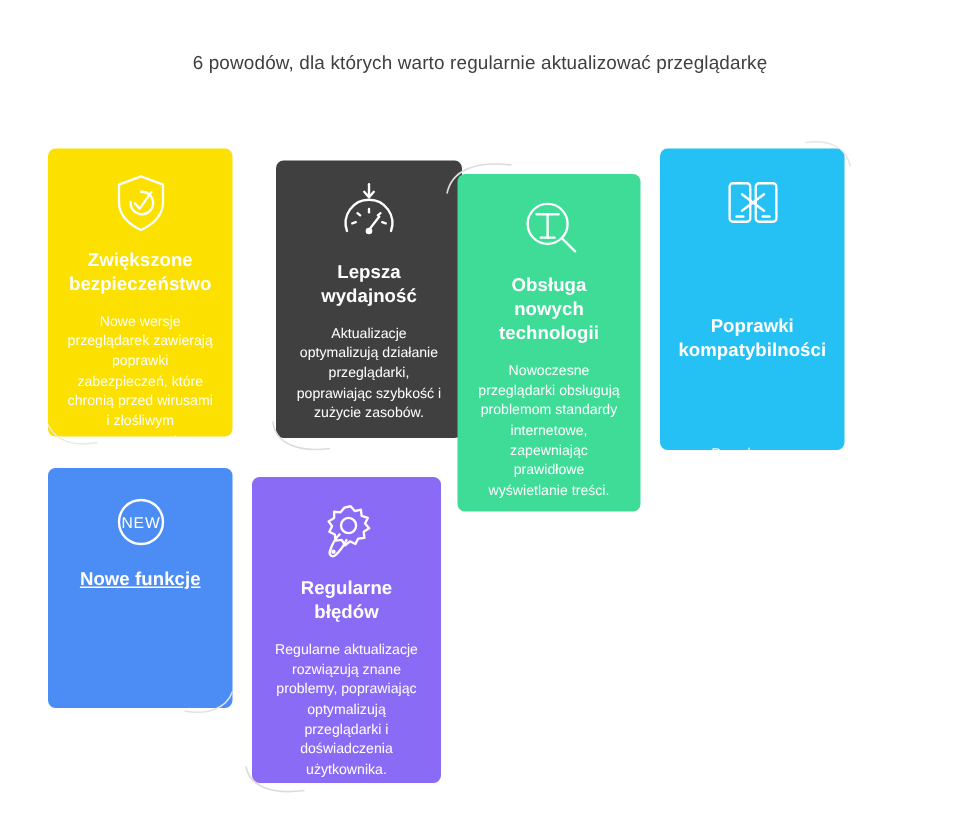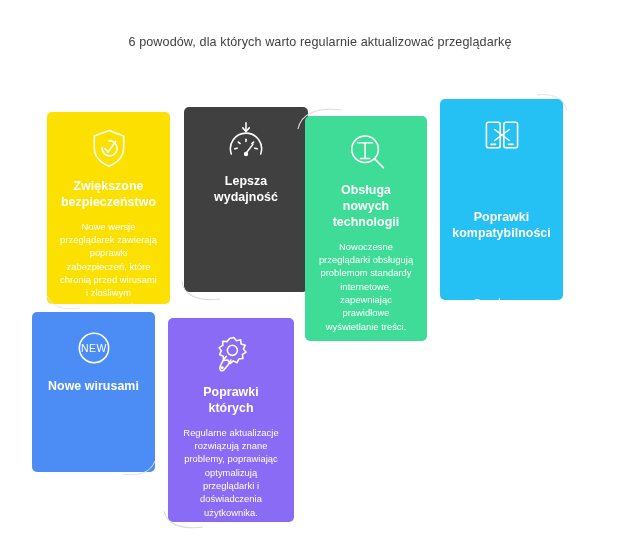--- a/index.html
+++ b/index.html
@@ -77,21 +77,21 @@
   }
 
   
   .fold {
     position: absolute;
     pointer-events: none;
   }
   .fold svg { display: block; }
 
   
-  #card-security      { left: 32px;  top: 112px;  width: 123px; height: 192px; background: #FBE000; margin-left: 15px; }
+  #card-security      { left: 32px;  top: 99px;  width: 123px; height: 192px; background: #FBE000; }
   #card-performance   { left: 168px; top: 107px; width: 124px; height: 185px; background: #9ADB3C; }
   #card-technologies  { left: 305px; top: 92px;  width: 122px; height: 225px; background: #3EDC96; }
   #card-compatibility { left: 440px; top: 99px;  width: 123px; height: 201px; background: #25C1F5; gap: 44px; }
   #card-features      { left: 32px;  top: 312px; width: 123px; height: 160px; background: #4C8DF5; }
   #card-bugfixes      { left: 168px; top: 318px; width: 126px; height: 204px; background: #8A6BF5; }
 </style>
 </head>
 <body>
 
 <div id="infographic">
@@ -124,20 +124,21 @@
         <circle cx="24" cy="36" r="2.4" fill="#ffffff" stroke="none"></circle>
         <path d="M24 35.2 L31.5 25.5"></path>
         <path d="M11.8 30.4 L14.4 29.6"></path>
         <path d="M15.6 23 L17.6 24.6"></path>
         <path d="M24 20 V22.4"></path>
         <path d="M32.4 23 L30.4 24.6"></path>
         <path d="M36.2 30.4 L33.6 29.6"></path>
       </svg>
     </div>
     <div class="card-title">Lepsza wydajność</div>
+    <div class="card-body">Aktualizacje optymalizują działanie przeglądarki, poprawiając szybkość i zużycie zasobów.</div>
     <div class="fold" style="left:-4px; bottom:-14px; width:46px; height:26px;">
       <svg width="46" height="26" viewBox="0 0 46 26" fill="none" stroke="#dcdcdc" stroke-width="1.1">
         <path d="M2 1 C3 14 16 22 40 19"></path>
       </svg>
     </div>
   </div>
 
   <div class="card" id="card-technologies" style="background: rgb(62, 220, 150); margin-top: 24px;">
     <div class="card-icon">
       <svg viewBox="0 0 48 48" fill="none" stroke="#ffffff" stroke-width="1.7" stroke-linecap="round" stroke-linejoin="round">
@@ -170,48 +171,48 @@
     </div>
     <div class="card-title">Poprawki kompatybilności</div>
     <div class="card-body">Deweloperzy dostosowują strony do najnowszych przeglądarek, zapobiegając wirusami z funkcjonalnością.</div>
     <div class="fold" style="right:-6px; top:-8px; width:34px; height:22px;">
       <svg width="34" height="22" viewBox="0 0 34 22" fill="none" stroke="#e4e4e4" stroke-width="1">
         <path d="M32 20 C29 7 18 2 2 4"></path>
       </svg>
     </div>
   </div>
 
-  <div class="card" id="card-features" style="background: rgb(76, 141, 245);">
+  <div class="card" id="card-features" style="background: rgb(76, 141, 245); text-decoration: underline;">
     <div class="card-icon">
       <svg viewBox="0 0 48 48" fill="none" stroke="#ffffff" stroke-width="1.7" stroke-linecap="round" stroke-linejoin="round">
         <circle cx="24" cy="24" r="16"></circle>
         <text x="24" y="28.4" font-family="Liberation Sans, sans-serif" font-size="11.4" font-weight="400" fill="#ffffff" stroke="none" text-anchor="middle" letter-spacing="0.6">NEW</text>
       </svg>
     </div>
-    <div class="card-title">Nowe wirusami</div>
+    <div class="card-title">Nowe funkcje</div>
     <div class="fold" style="right:-2px; bottom:-9px; width:36px; height:22px;">
       <svg width="36" height="22" viewBox="0 0 36 22" fill="none" stroke="#e2e2e2" stroke-width="1">
         <path d="M34 2 C30 13 18 18 2 15"></path>
       </svg>
     </div>
   </div>
 
   <div class="card" id="card-bugfixes" style="background: rgb(138, 107, 245);">
     <div class="card-icon">
       <svg viewBox="0 0 48 48" fill="none" stroke="#ffffff" stroke-width="1.7" stroke-linecap="round" stroke-linejoin="round">
         <path d="M27 6 L30 9.5 L34.5 8.5 L35 13 L39.5 14.5 L37.5 18.5 L40.5 22 L36.5 24.5
                  L37 29 L32.5 29.5 L30.5 33.5 L26.5 31.5 L23 34.5 L20.5 30.5 L16 31 L15.5 26.5
                  L11.5 24.5 L13.5 20.5 L11 17 L15 14.5 L15 10 L19.5 10.5 L22.5 7 Z"></path>
         <circle cx="25.5" cy="20" r="5.5"></circle>
         <path d="M19 26.5 C15 30 13.5 34 12 38.5 C11 41.5 13.5 43.5 16 41.5
                  C19.5 38.5 22 34.5 24 30.5"></path>
         <circle cx="14.5" cy="39" r="1.6" fill="#ffffff" stroke="none"></circle>
       </svg>
     </div>
-    <div class="card-title">Poprawki których</div>
+    <div class="card-title">Regularne błędów</div>
     <div class="card-body">Regularne aktualizacje rozwiązują znane problemy, poprawiając optymalizują przeglądarki i doświadczenia użytkownika.</div>
     <div class="fold" style="left:-6px; bottom:-13px; width:46px; height:26px;">
       <svg width="46" height="26" viewBox="0 0 46 26" fill="none" stroke="#dcdcdc" stroke-width="1.1">
         <path d="M2 2 C4 14 17 21 41 18"></path>
       </svg>
     </div>
   </div>
 
 </div>
 

